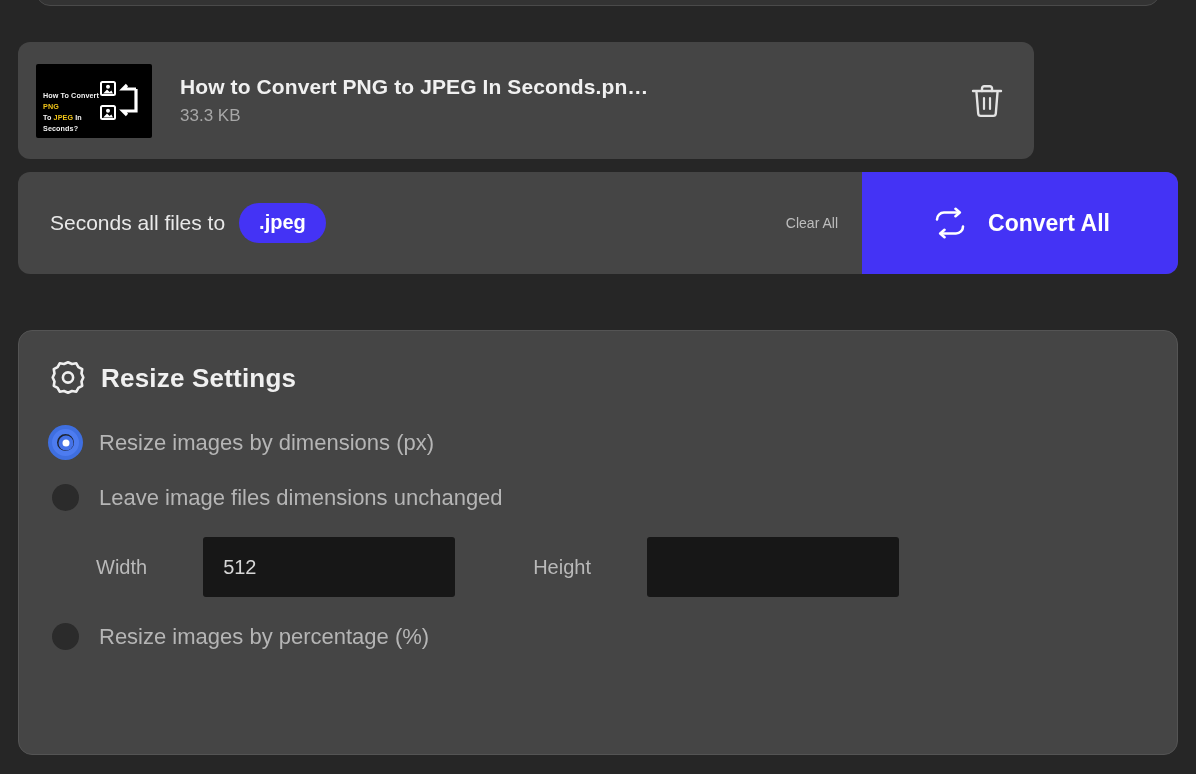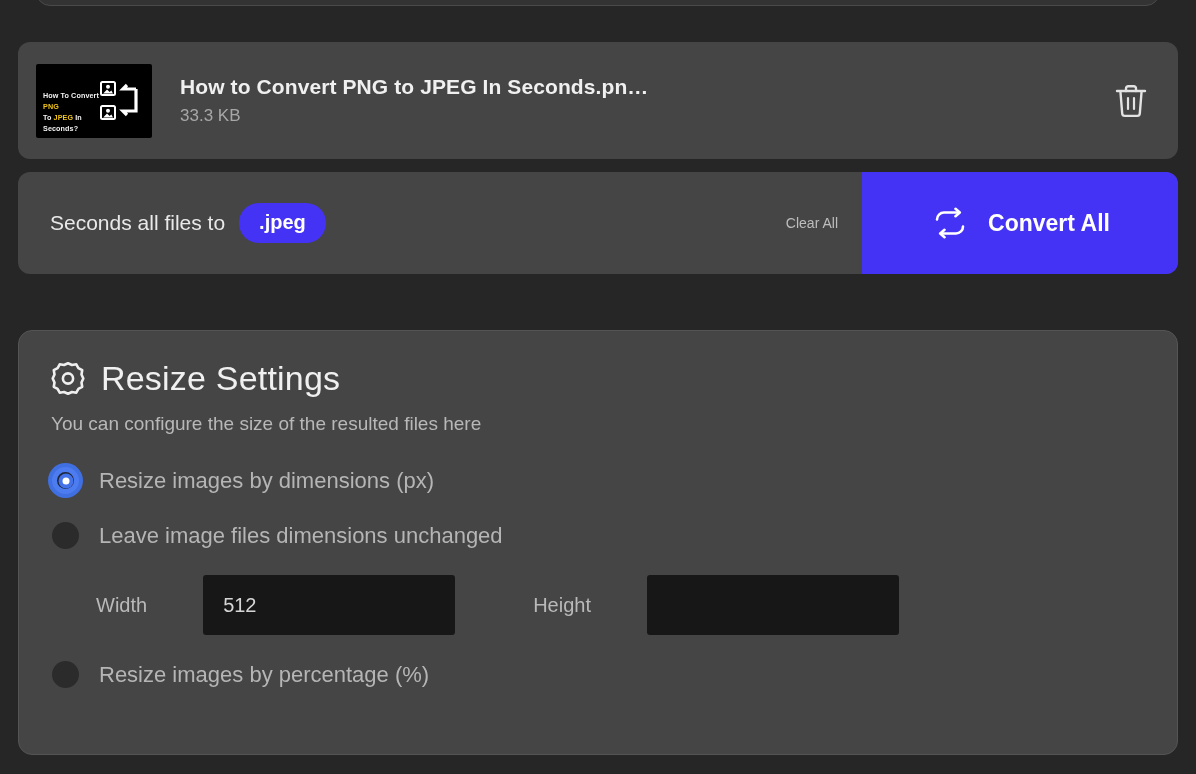--- a/index.html
+++ b/index.html
@@ -26,21 +26,21 @@
     border: 1px solid #4a4a4a;
     border-radius: 14px;
     box-sizing: border-box;
   }
 
   
   .file-card {
     position: absolute;
     left: 18px;
     top: 42px;
-    width: 1160px;
+    width: 1016px;
     height: 117px;
     background: #454545;
     border-radius: 12px;
     box-sizing: border-box;
     display: flex;
     align-items: center;
     padding: 0 24px 0 0;
   }
   .thumb {
     width: 116px;
@@ -181,22 +181,22 @@
     box-sizing: border-box;
     padding: 28px 30px 0 30px;
   }
   .resize-head {
     display: flex;
     align-items: center;
     gap: 14px;
   }
   .resize-title {
     color: #f0f0f0;
-    font-size: 34px;
-    font-weight: normal;
+    font-size: 26px;
+    font-weight: bold;
     letter-spacing: 0.2px;
   }
   .resize-sub {
     color: #b8b8b8;
     font-size: 19px;
     margin-top: 15px;
     margin-left: 2px;
   }
   .radio-row {
     display: flex;
@@ -338,21 +338,20 @@
 </div>
 
 <div class="resize-card">
   <div class="resize-head">
     <svg width="38" height="38" viewBox="0 0 38 38">
       <path d="M19 3.2 L23.0 5.0 L27.3 4.3 L29.4 8.1 L33.2 10.2 L32.5 14.5 L34.3 18.5 L32.5 22.5 L33.2 26.8 L29.4 28.9 L27.3 32.7 L23.0 32.0 L19 33.8 L15.0 32.0 L10.7 32.7 L8.6 28.9 L4.8 26.8 L5.5 22.5 L3.7 18.5 L5.5 14.5 L4.8 10.2 L8.6 8.1 L10.7 4.3 L15.0 5.0 Z" fill="none" stroke="#efefef" stroke-width="2.6" stroke-linejoin="round"></path>
       <circle cx="19" cy="18.5" r="5.1" fill="none" stroke="#efefef" stroke-width="2.6"></circle>
     </svg>
     <div class="resize-title">Resize Settings</div>
   </div>
-  <div class="resize-sub">You can configure the size of the resulted files here</div>
 
   <div class="radio-row second">
     <span class="radio-outer checked"></span>
     <span class="radio-label">Resize images by dimensions (px)</span>
   </div>
 
   <div class="radio-row">
     <span class="radio-outer"></span>
     <span class="radio-label">Leave image files dimensions unchanged</span>
   </div>

